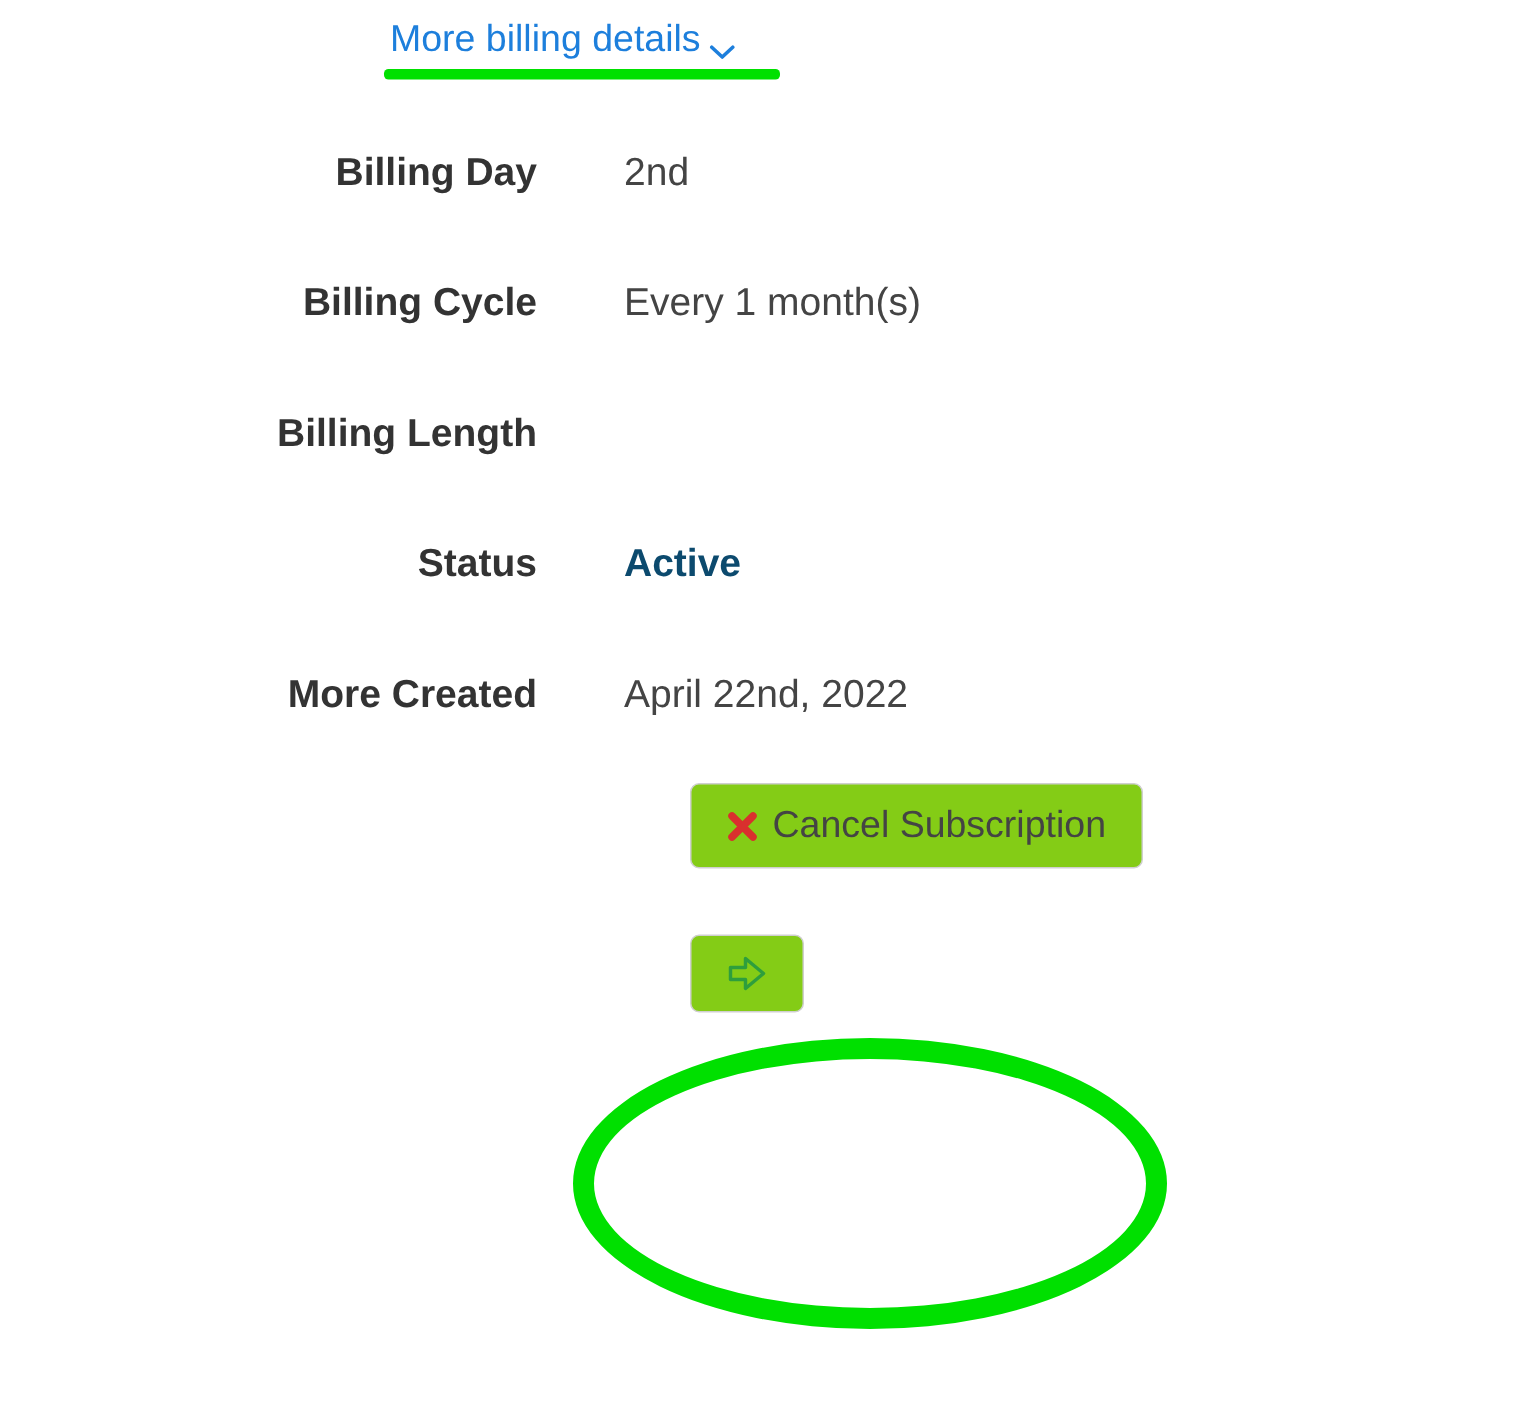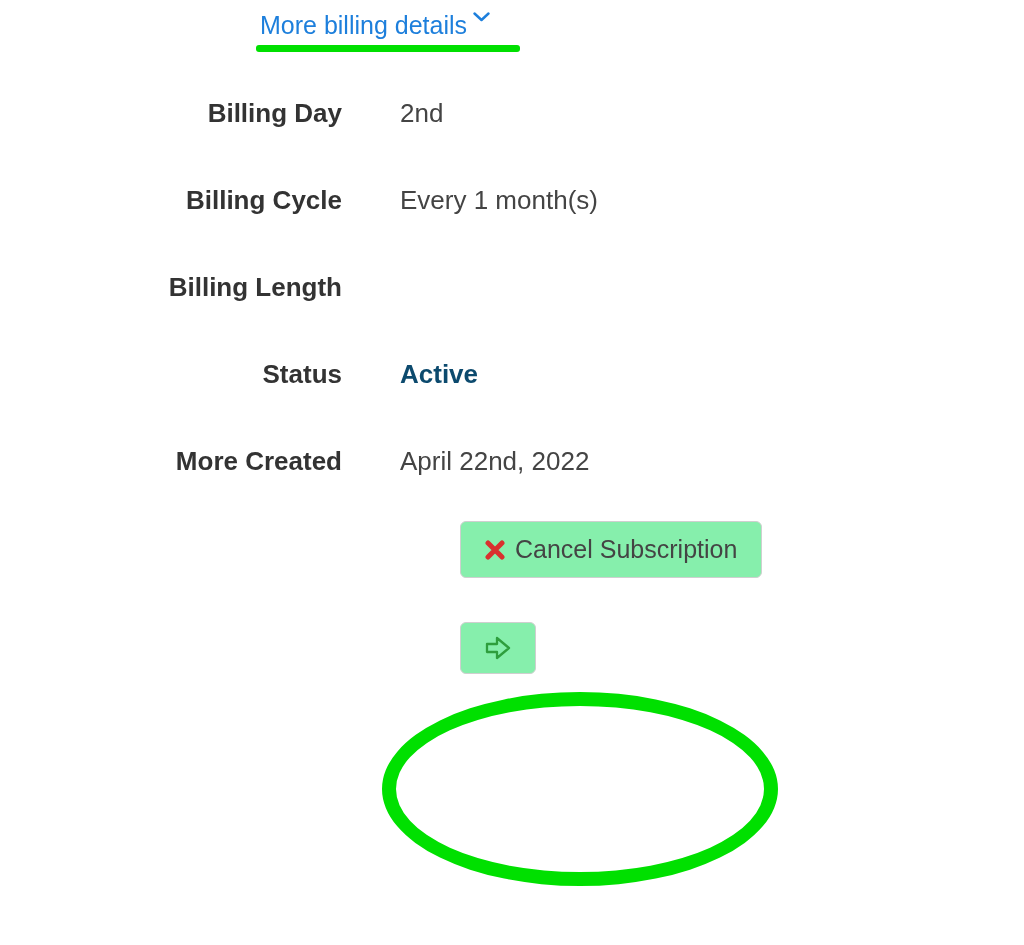--- a/index.html
+++ b/index.html
@@ -21,62 +21,63 @@
     .more-link-wrap {
       margin-left: 260px;
       display: inline-block;
       position: relative;
     }
     .more-link {
       color: #1d7fdc;
       font-size: 25px;
       text-decoration: none;
       display: inline-flex;
-      align-items: flex-start;
+      align-items: flex-end;
       gap: 6px;
       padding-bottom: 2px;
     }
     .more-link .chev {
       display: inline-block;
     }
     .more-link .chev svg { display: block; }
     .underline-annot {
       position: absolute;
       left: -4px;
       right: -30px;
       bottom: -10px;
       height: 7px;
       background: #00e000;
       border-radius: 3px;
     }
     .row {
       display: flex;
       align-items: baseline;
       margin-top: 56px;
+      margin-left: 16px;
     }
     .row:first-of-type { margin-top: 60px; }
     .label {
       width: 400px;
       text-align: right;
       padding-right: 58px;
       font-weight: 700;
       color: #333;
     }
     .value { color: #444; }
     .value.status-active { color: #0c4a6e; font-weight: bold; }
     .button-row {
       margin-left: 460px;
       margin-top: 44px;
     }
     .btn {
       display: inline-flex;
       align-items: center;
       gap: 10px;
       border: 1px solid #cfcfcf;
-      background: #86efac;
+      background: #84cc16;
       color: #444;
       border-radius: 6px;
       padding: 13px 24px;
       font-family: inherit;
       font-size: 25px;
       cursor: pointer;
     }
     .icon-cancel svg, .icon-arrow svg { display: block; }
     .ellipse-annot {
       position: absolute;

